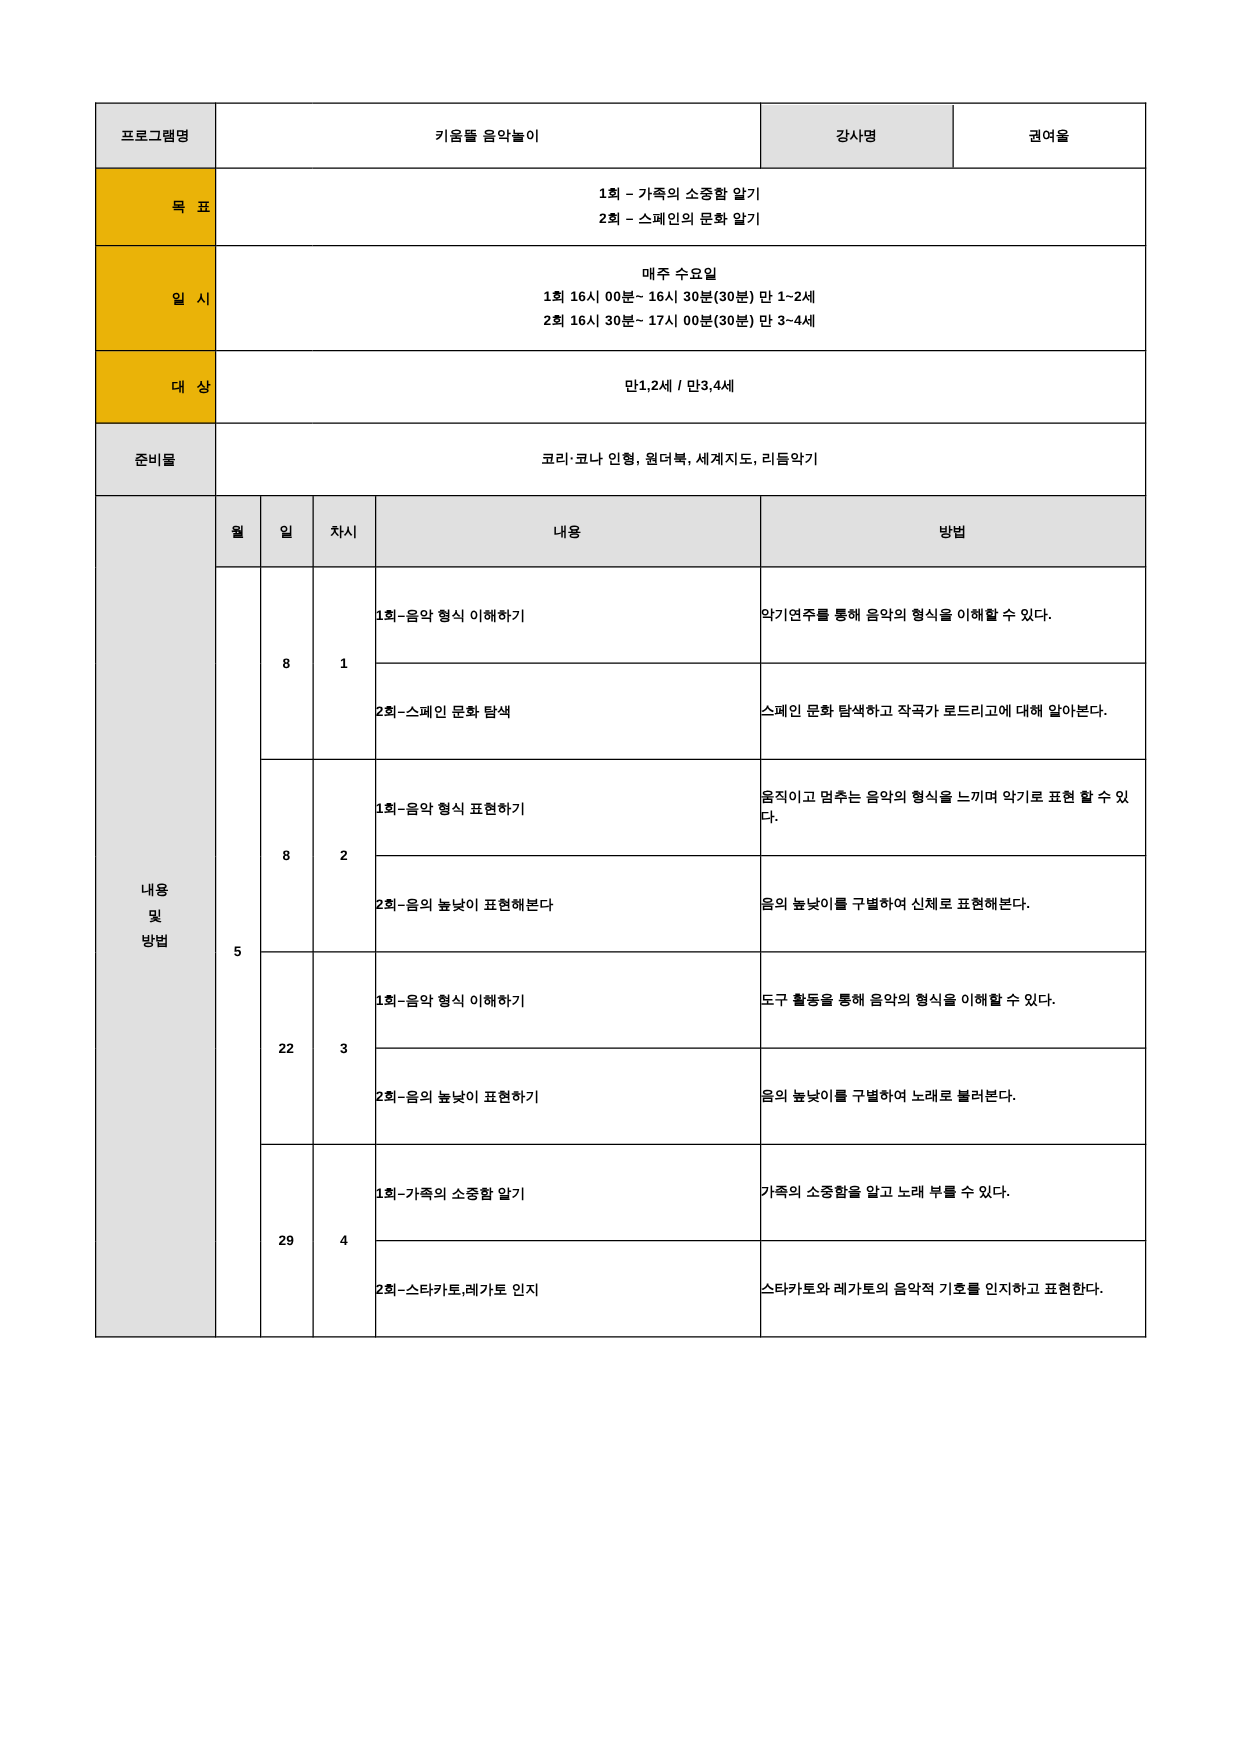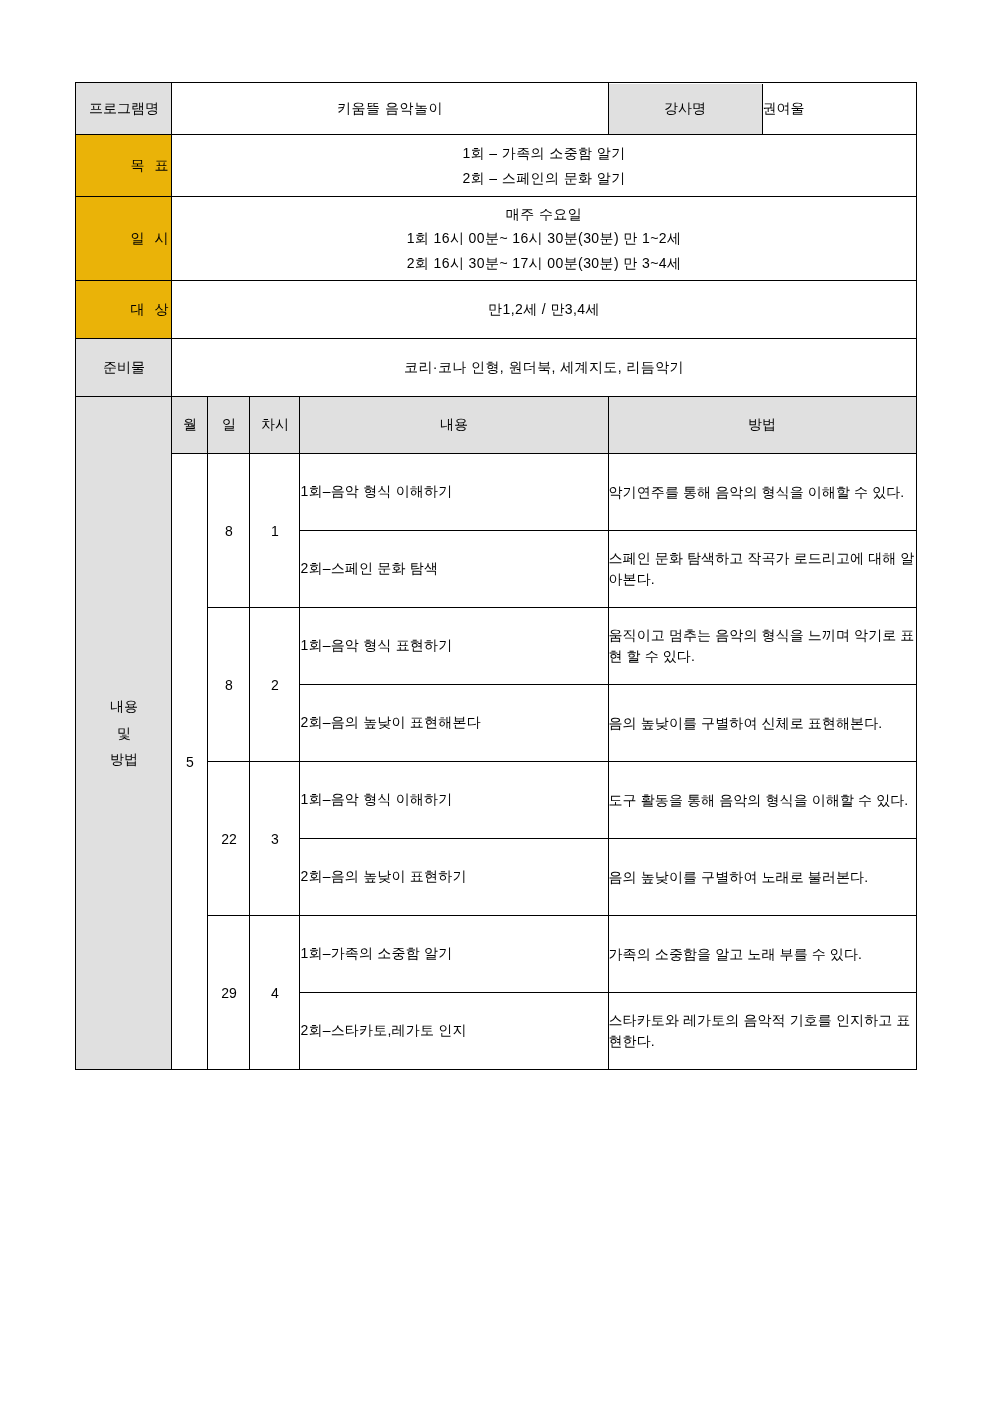--- a/index.html
+++ b/index.html
@@ -34,22 +34,22 @@
   table.plan {
     border-collapse: collapse;
     table-layout: fixed;
     width: 840px;
     margin: 82px auto 0 auto;
     border: 1.4px solid #000;
   }
   table.plan td, table.plan th {
     border: 1px solid #000;
     padding: 0;
-    font-size: 14px;
-    font-weight: normal;
+    font-size: 11px;
+    font-weight: bold;
     vertical-align: middle;
     font-family: "Liberation Sans", "DejaVu Sans", sans-serif;
   }
   .lbl {
     background: #eab308;
     text-align: right;
     font-weight: bold;
     font-size: 14.5px;
     letter-spacing: 3px;
   }
@@ -108,21 +108,21 @@
     font-weight: bold;
   }
   .sess-cell { font-weight: normal; }
   .prog-name {
     text-align: center;
     font-size: 16px;
     font-weight: bold;
     letter-spacing: 0.5px;
   }
   .teacher-name {
-    text-align: left;
+    text-align: center;
     font-size: 15px;
     font-weight: bold;
   }
 </style>
 </head>
 <body>
 
 <div class="page">
 
 

